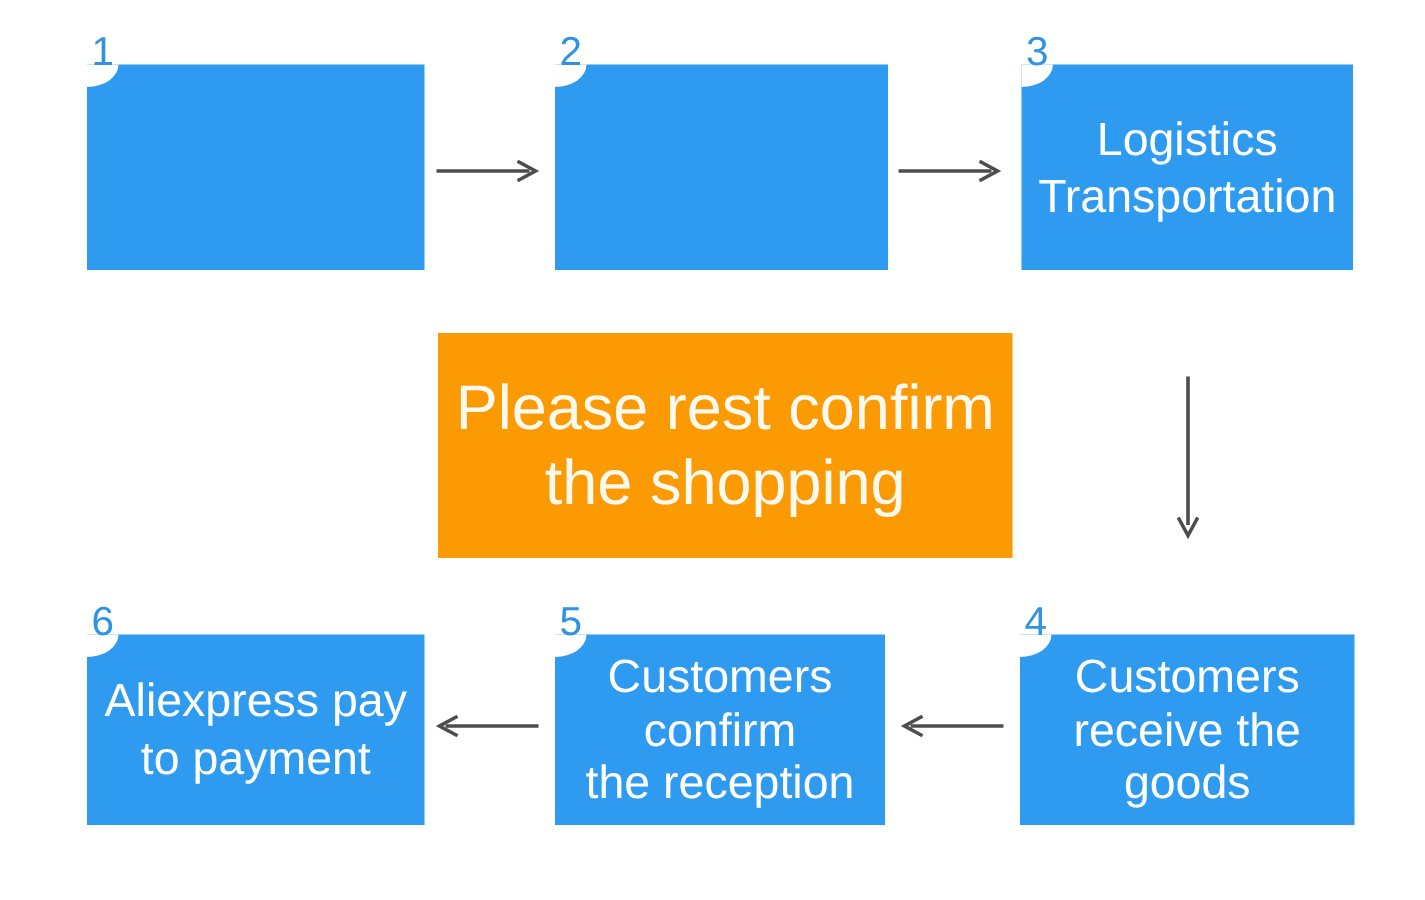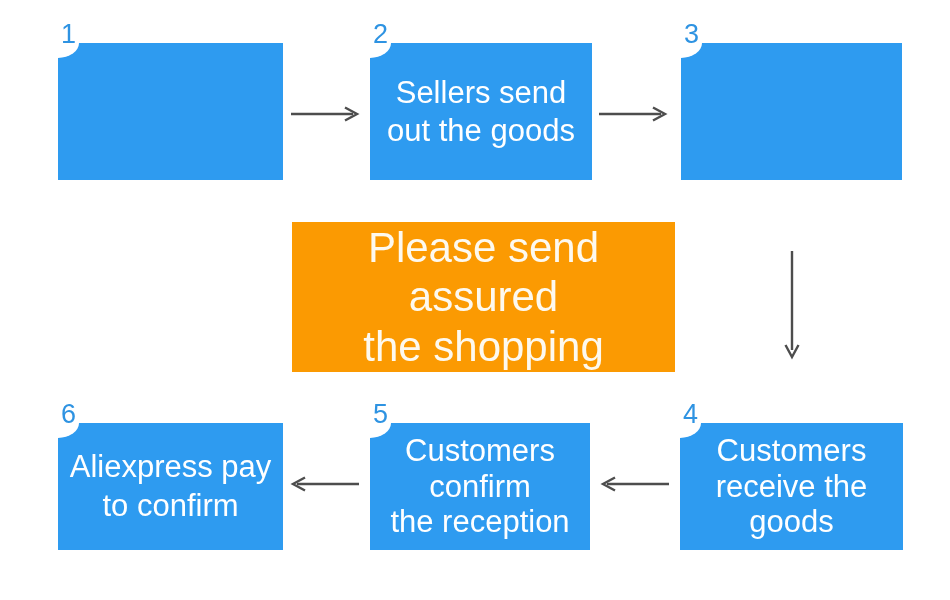--- a/index.html
+++ b/index.html
@@ -78,35 +78,35 @@
     <span class="num">1</span>
   </div>
 
   <svg class="arrow a12" width="72" height="22" viewBox="0 0 72 22">
     <line x1="1" y1="11" x2="63" y2="11" stroke="currentColor" stroke-width="2.4"></line>
     <polyline points="55,4.5 67,11 55,17.5" fill="none" stroke="currentColor" stroke-width="2.4"></polyline>
   </svg>
 
   <div class="box b2">
     <span class="num">2</span>
-    <span class="label">Sellers send
-out the goods</span>
   </div>
 
   <svg class="arrow a23" width="72" height="22" viewBox="0 0 72 22">
     <line x1="1" y1="11" x2="63" y2="11" stroke="currentColor" stroke-width="2.4"></line>
     <polyline points="55,4.5 67,11 55,17.5" fill="none" stroke="currentColor" stroke-width="2.4"></polyline>
   </svg>
 
   <div class="box b3">
     <span class="num">3</span>
+    <span class="label">Logistics
+Transportation</span>
   </div>
 
   <div class="banner">
-    <span class="label">Please send assured
+    <span class="label">Please rest confirm
 the shopping</span>
   </div>
 
   <svg class="arrow a34" width="22" height="110" viewBox="0 0 22 110">
     <line x1="11" y1="1" x2="11" y2="100" stroke="currentColor" stroke-width="2.4"></line>
     <polyline points="4.5,95 11,107 17.5,95" fill="none" stroke="currentColor" stroke-width="2.4"></polyline>
   </svg>
 
   <div class="box b4">
     <span class="num">4</span>
@@ -128,16 +128,16 @@
   </div>
 
   <svg class="arrow a56" width="72" height="22" viewBox="0 0 72 22">
     <line x1="9" y1="11" x2="71" y2="11" stroke="currentColor" stroke-width="2.4"></line>
     <polyline points="17,4.5 5,11 17,17.5" fill="none" stroke="currentColor" stroke-width="2.4"></polyline>
   </svg>
 
   <div class="box b6">
     <span class="num">6</span>
     <span class="label">Aliexpress pay
-to confirm</span>
+to payment</span>
   </div>
 
 </div>
 
 </body></html>

